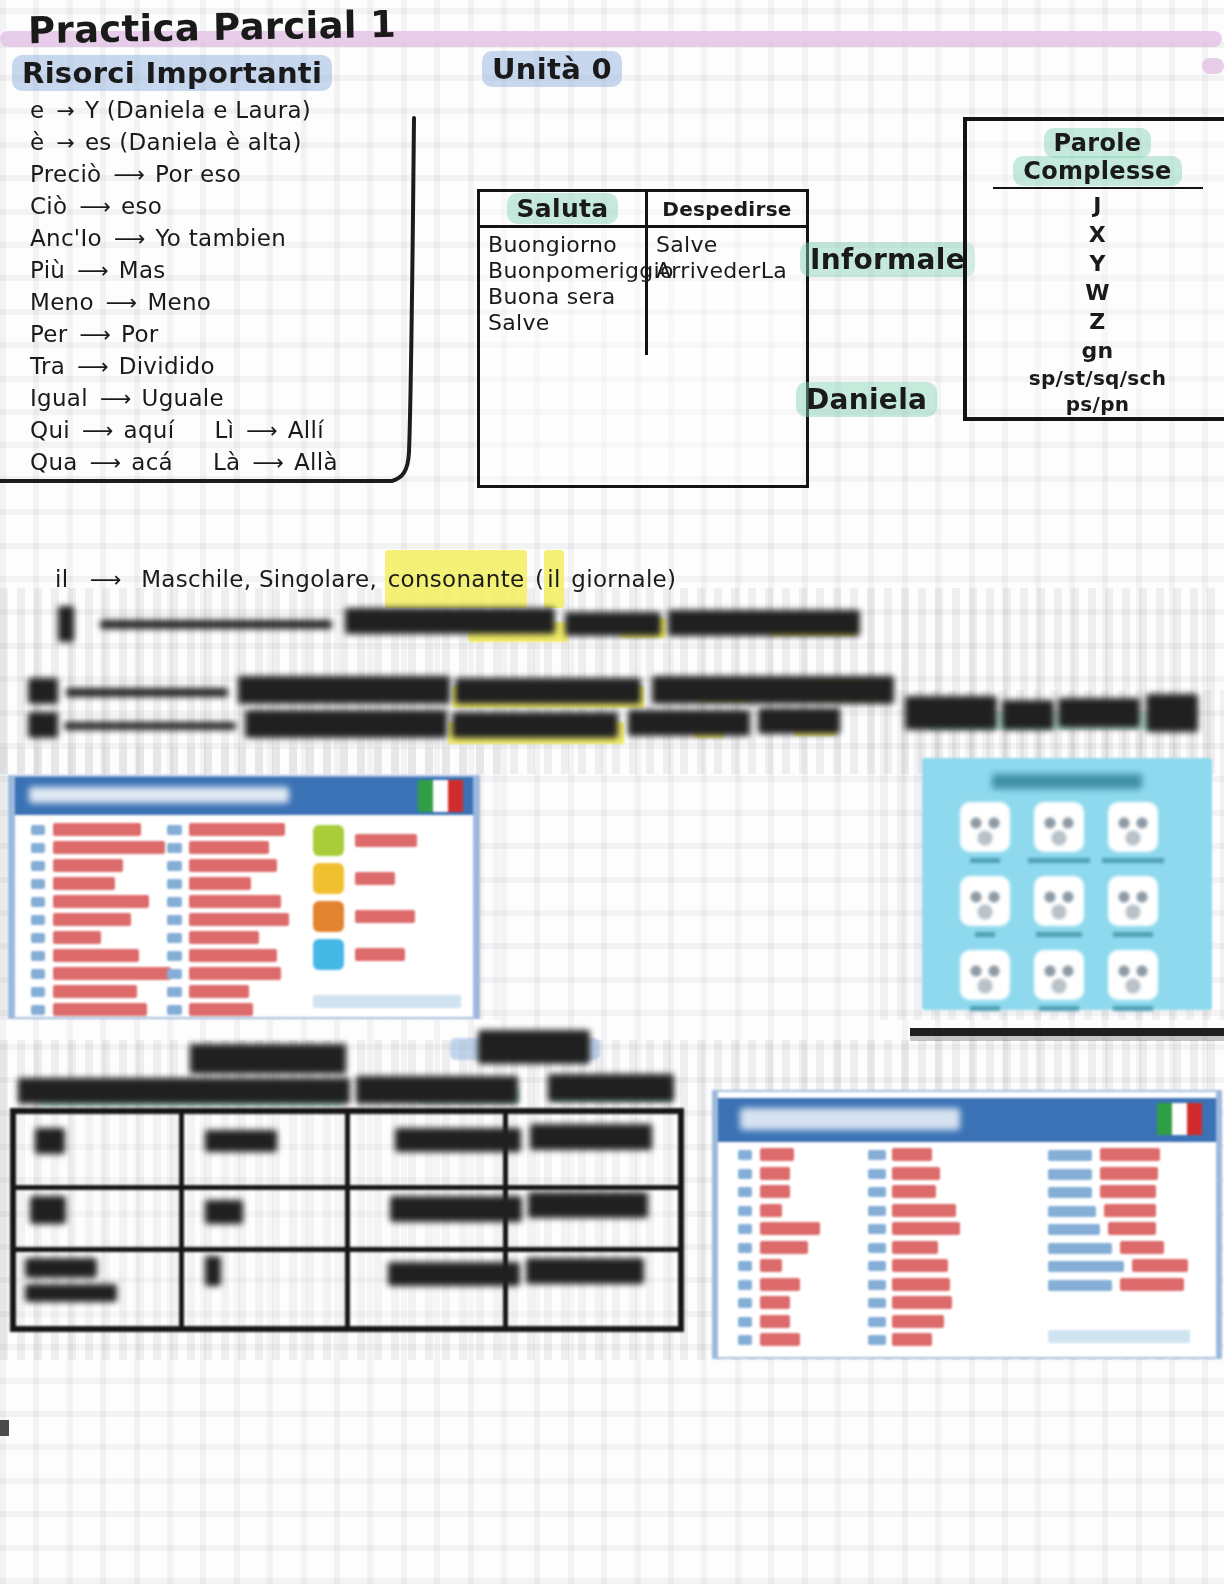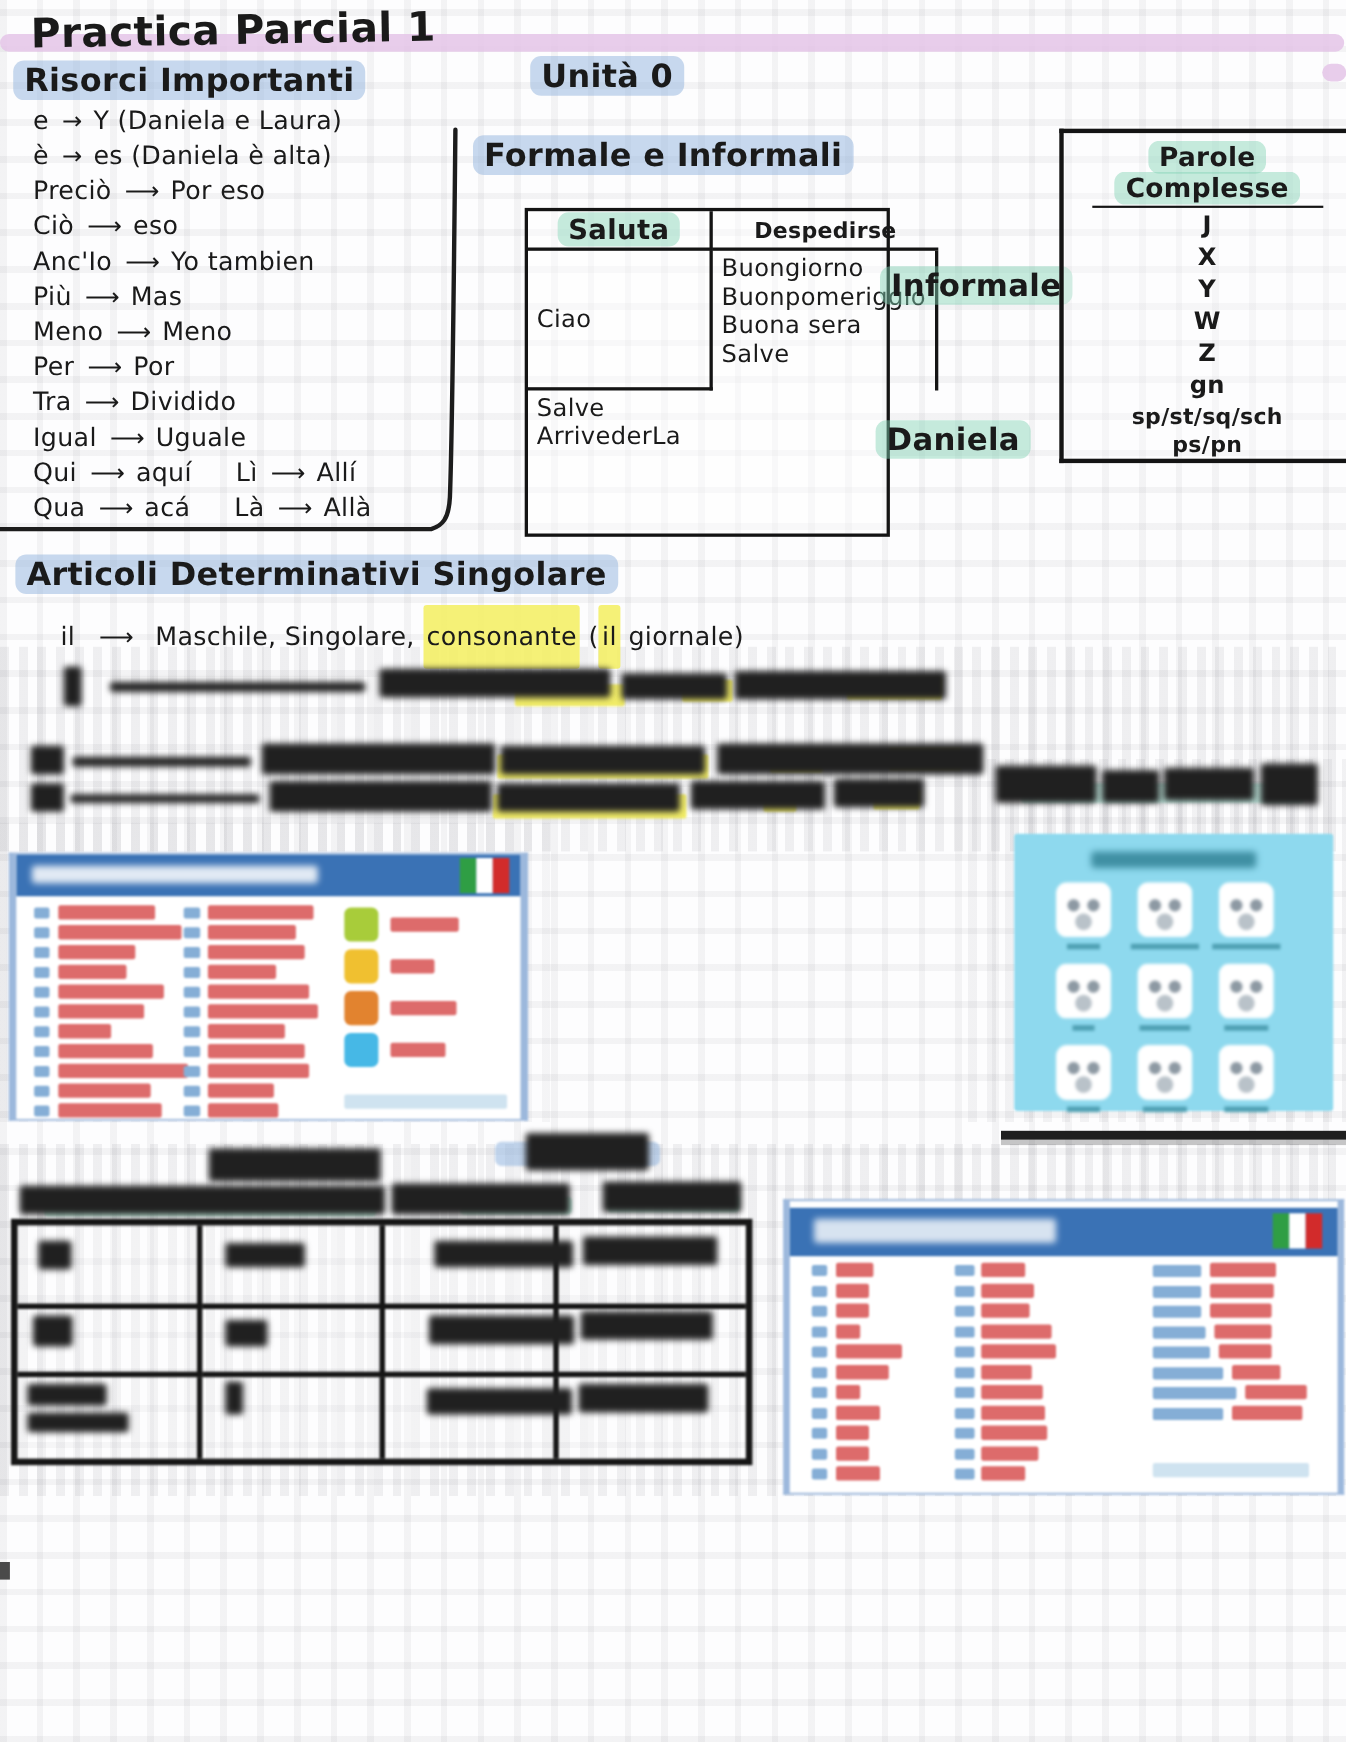--- a/index.html
+++ b/index.html
@@ -158,30 +158,26 @@
         <span class="pair2">Là</span>
         <span class="arr">⟶</span>
         <span>Allà</span>
       </div>
   </div>
 
   <svg class="divider-svg" width="440" height="400" viewBox="0 0 440 400">
     <path d="M414,18 C413,120 411,300 409,352 C408,372 402,378 392,381 L0,381" stroke="#1c1c1c" stroke-width="4" fill="none" stroke-linecap="round"></path>
   </svg>
 
-  <div class="abs hw section-title" style="left:430px;top:124px;">
-    <span class="hl hl-blue">Formale e Informali</span>
-  </div>
 
   <div class="abs stable hw">
     <div class="scell shead">
         <span class="hl hl-green">Saluta</span>
       </div>
     <div class="scell shead last-col" style="font-size:20px;">Despedirse</div>
-    <div class="scell" style="display:flex;align-items:center;">Ciao</div>
     <div class="scell no-bottom flines">
       <div>Buongiorno</div>
       <div>Buonpomeriggio</div>
       <div>Buona sera</div>
       <div>Salve</div>
     </div>
     <div class="scell no-bottom last-col flines">
       <div>Salve</div>
       <div>ArrivederLa</div>
     </div>
@@ -196,23 +192,20 @@
       <div>X</div>
       <div>Y</div>
       <div>W</div>
       <div>Z</div>
       <div>gn</div>
       <div class="small">sp/st/sq/sch</div>
       <div class="small">ps/pn</div>
     </div>
   </div>
 
-  <div class="abs hw section-title" style="left:14px;top:505px;">
-    <span class="hl hl-blue">Articoli Determinativi Singolare</span>
-  </div>
   <div class="abs hw il-line">
     <span>il</span>
     <span class="arr" style="margin:0 14px;">⟶</span>
     <span>Maschile, Singolare, </span><span class="hl-yellow">consonante</span><span> (</span><span class="hl-yellow">il</span><span> giornale)</span>
   </div>
 
   <div class="embed colors-img">
     <div class="colors-head">
       <div class="blob" style="left:14px;top:10px;width:260px;height:16px;background:rgba(255,255,255,0.85);"></div>
       <div class="flag" style="right:10px;">

